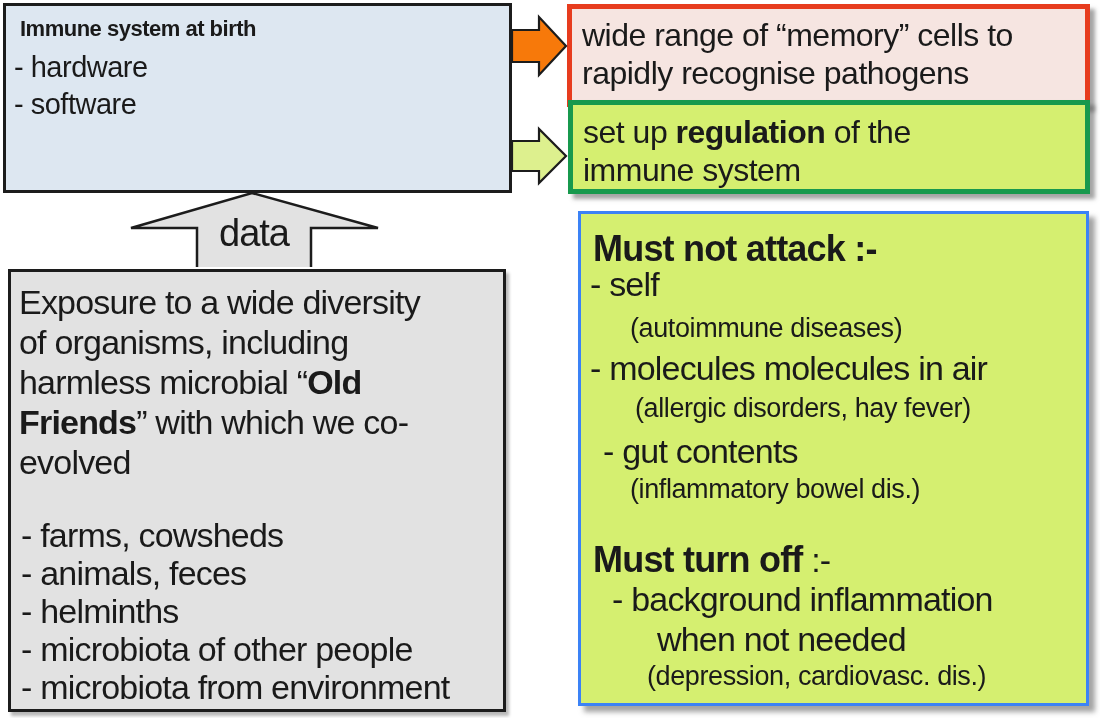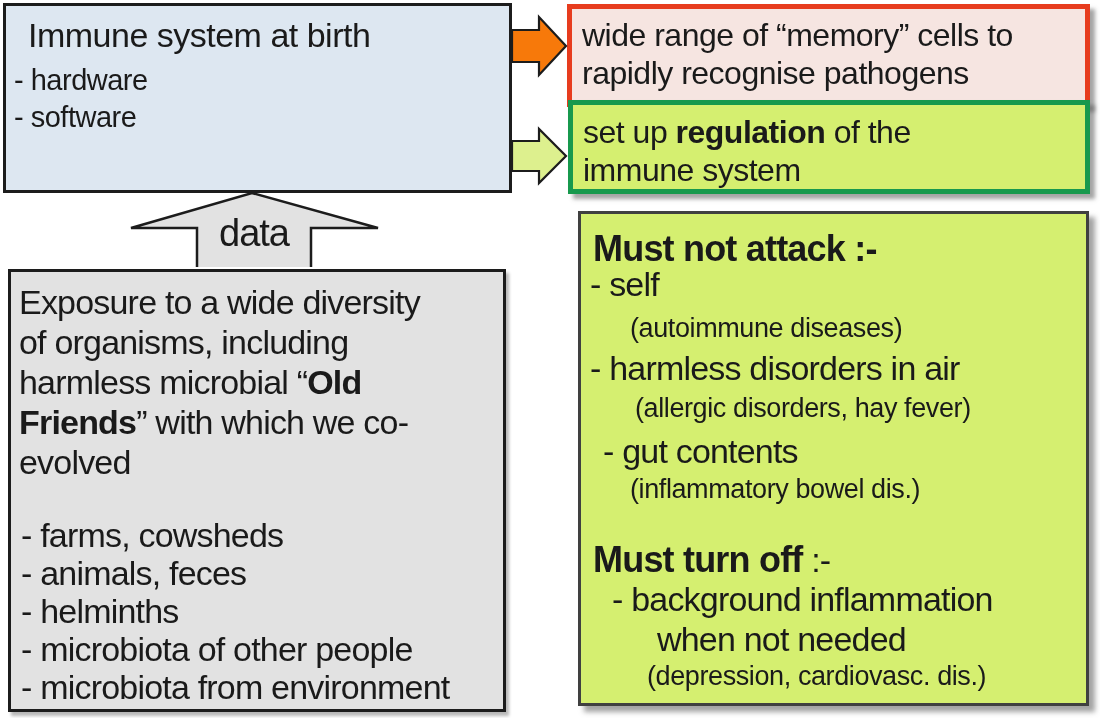--- a/index.html
+++ b/index.html
@@ -10,21 +10,21 @@
   }
   .canvas{position:absolute;inset:0;width:1100px;height:718px;}
   .box{position:absolute;box-sizing:border-box;}
 
   
   .blue-box{
     left:3px;top:3px;width:509px;height:190px;
     background:#dde7f1;border:3px solid #1c1c1c;
     padding:10px 0 0 8px;letter-spacing:-0.5px;
   }
-  .blue-title{font-weight:normal;font-size:34px;margin-left:14px;letter-spacing:-0.5px;}
+  .blue-title{font-weight:bold;font-size:22px;margin-left:6px;letter-spacing:-0.5px;}
   .blue-items{margin-top:7px;font-size:29px;line-height:37px;}
 
   
   .pink-box{
     left:567px;top:4px;width:523px;height:103px;
     background:#f6e5e1;border:5px solid #e73c1e;
     box-shadow:5px 5px 4px rgba(90,90,90,.55);
     padding:7px 0 0 10px;font-size:32px;line-height:38px;letter-spacing:-0.5px;
     z-index:2;
   }
@@ -34,21 +34,21 @@
     left:568px;top:100px;width:522px;height:94px;
     background:#d5ef70;border:5px solid #17994d;
     box-shadow:5px 5px 4px rgba(90,90,90,.55);
     padding:8px 0 0 10px;font-size:32px;line-height:38px;letter-spacing:-0.5px;
     z-index:3;
   }
 
   
   .must-box{
     left:578px;top:211px;width:511px;height:495px;
-    background:#d5ef70;border:3px solid #404040;
+    background:#d5ef70;border:3px solid #3b82f6;
     box-shadow:6px 6px 5px rgba(90,90,90,.55);
     z-index:1;letter-spacing:-0.8px;
   }
   .must-box .ln{position:absolute;white-space:nowrap;font-size:34px;line-height:1.15;}
   .must-box .hd{font-weight:bold;font-size:36px;}
   .must-box .sub{font-size:27px;letter-spacing:-0.4px;}
   .l-t1{left:12px;top:14px;}
   .l-self{left:9px;top:51px;text-align:right;}
   .l-auto{left:49px;top:99px;}
   .l-air{left:9px;top:135px;}
@@ -98,21 +98,21 @@
 
   <div class="box reg-box">
     <div><span>set up </span><b>regulation</b><span> of the</span></div>
     <div>immune system</div>
   </div>
 
   <div class="box must-box">
     <div class="ln hd l-t1">Must not attack :-</div>
     <div class="ln l-self">- self</div>
     <div class="ln sub l-auto">(autoimmune diseases)</div>
-    <div class="ln l-air">- harmless disorders in air</div>
+    <div class="ln l-air">- molecules molecules in air</div>
     <div class="ln sub l-allerg">(allergic disorders, hay fever)</div>
     <div class="ln l-gut">- gut contents</div>
     <div class="ln sub l-ibd">(inflammatory bowel dis.)</div>
     <div class="ln hd l-t2"><span>Must turn off</span><span class="rest"> :-</span></div>
     <div class="ln l-bg">- background inflammation</div>
     <div class="ln l-when">when not needed</div>
     <div class="ln sub l-depr">(depression, cardiovasc. dis.)</div>
   </div>
 
   <div class="box gray-box">

